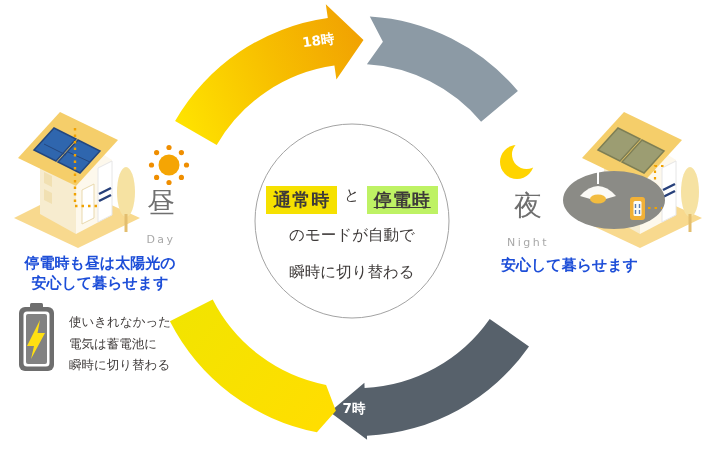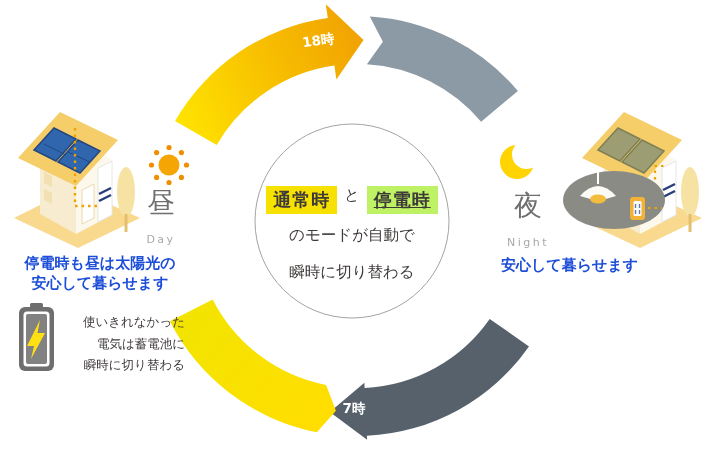--- a/index.html
+++ b/index.html
@@ -29,21 +29,21 @@
   
   .period-label{width:56px;text-align:center;}
   .period-label .kanji{font-size:28px;line-height:1;color:#6F6F6F;font-weight:500;}
   .period-label .en{font-size:11px;letter-spacing:2.5px;color:#A8A8A8;margin-top:16px;}
   .day-label{left:133px;top:189px;}
   .night-label{left:500px;top:192px;}
   
   .desc{font-size:15px;font-weight:700;line-height:1.35;color:#1d4ed8;}
   .day-desc{left:14px;top:253px;width:172px;text-align:center;}
   .night-desc{left:501px;top:255px;width:210px;text-align:left;}
-  .battery-note{left:69px;top:311px;width:116px;font-size:12.5px;font-weight:500;line-height:1.72;color:#3F3B3A;text-align:right;}
+  .battery-note{left:69px;top:311px;width:116px;font-size:12.5px;font-weight:500;line-height:1.72;color:#3F3B3A;text-align:left;}
 </style>
 </head>
 <body>
 
 <div class="stage">
 
   <svg width="710" height="450" viewBox="0 0 710 450">
     <defs>
       <linearGradient id="gradDayArrow" gradientUnits="userSpaceOnUse" x1="175" y1="121" x2="363" y2="40">
         <stop offset="0" stop-color="#FFE400"></stop>

